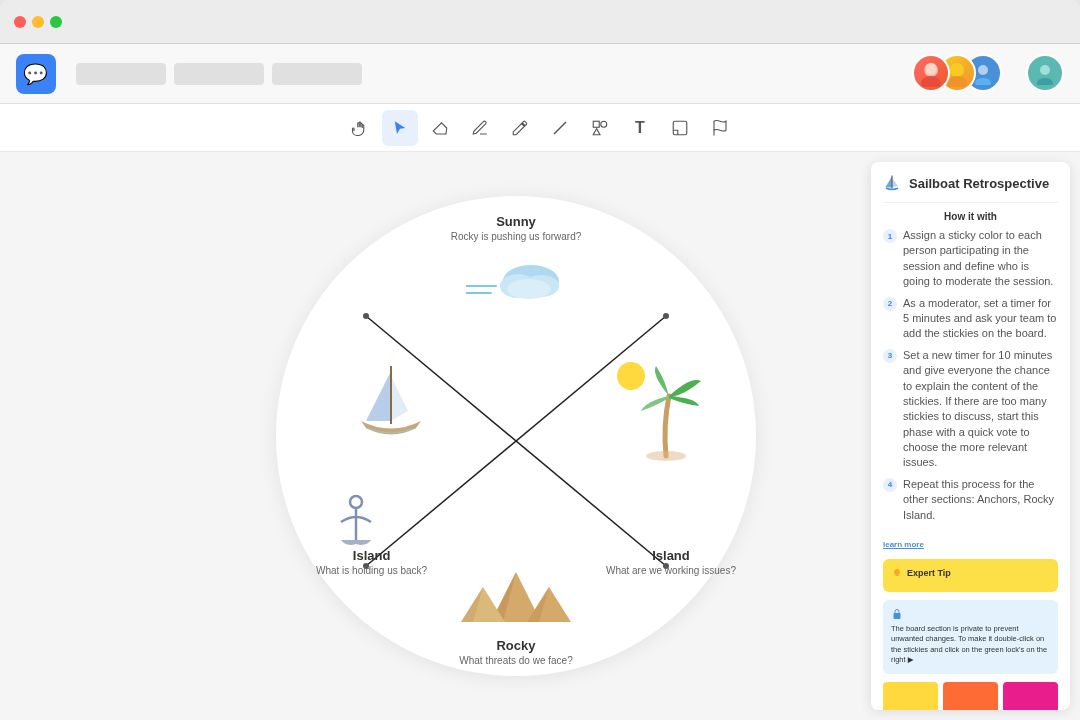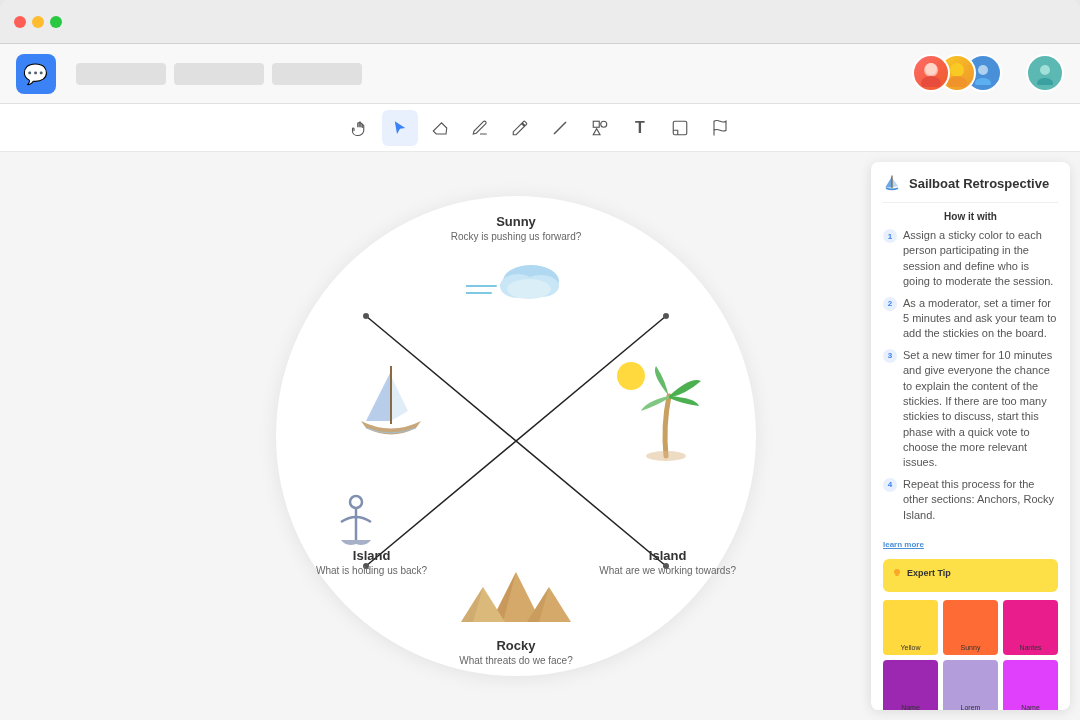--- a/index.html
+++ b/index.html
@@ -561,21 +561,21 @@
               <path d="M58 40 Q40 18 45 10 Q55 25 58 42" fill="#66bb6a"></path>
               <path d="M58 40 Q85 42 88 50 Q72 48 58 42" fill="#4caf50"></path>
               <path d="M58 40 Q35 45 30 55 Q45 50 58 42" fill="#81c784"></path>
 
               <ellipse cx="55" cy="100" rx="20" ry="5" fill="#deb887" opacity="0.5"></ellipse>
             </svg>
           </div>
 
           <div class="label-island">
             <div class="quadrant-title">Island</div>
-            <div class="quadrant-subtitle">What are we working towards?</div>
+            <div class="quadrant-subtitle">What are we working issues?</div>
           </div>
 
           <div class="pyramid-area" style="bottom:40px;">
             <svg width="110" height="70" viewBox="0 0 110 70">
 
               <polygon points="30,60 55,10 80,60" fill="#d4a96a"></polygon>
               <polygon points="30,60 55,10 42,60" fill="#c09050" opacity="0.6"></polygon>
               <polygon points="0,60 22,25 44,60" fill="#dbb97a"></polygon>
               <polygon points="0,60 22,25 12,60" fill="#c8a065" opacity="0.5"></polygon>
               <polygon points="66,60 88,25 110,60" fill="#d4a96a"></polygon>
@@ -634,20 +634,29 @@
       <div class="panel-card card-yellow">
         <div class="card-header">
           <svg width="12" height="12" viewBox="0 0 24 24">
               <circle cx="12" cy="10" r="6" fill="#f9a825"></circle>
               <rect x="9" y="16" width="6" height="2" fill="#f9a825"></rect>
             </svg>
           <span>Expert Tip</span>
         </div>
       </div>
 
+      <div class="panel-card card-blue">
+        <div class="card-header">
+          <svg width="12" height="12" viewBox="0 0 24 24">
+              <rect x="5" y="10" width="14" height="12" rx="2" fill="#4a90d9"></rect>
+              <path d="M8 10V7a4 4 0 018 0v3" fill="none" stroke="#4a90d9" stroke-width="2"></path>
+            </svg>
+        </div>
+        <div>The board section is private to prevent unwanted changes. To make it double-click on the stickies and click on the green lock's on the right ▶</div>
+      </div>
 
       <div class="sticky-grid">
         <div class="sticky-note sticky-yellow">
           <span class="sticky-label">Yellow</span>
         </div>
         <div class="sticky-note sticky-orange">
           <span class="sticky-label">Sunny</span>
         </div>
         <div class="sticky-note sticky-pink">
           <span class="sticky-label">Nantes</span>

